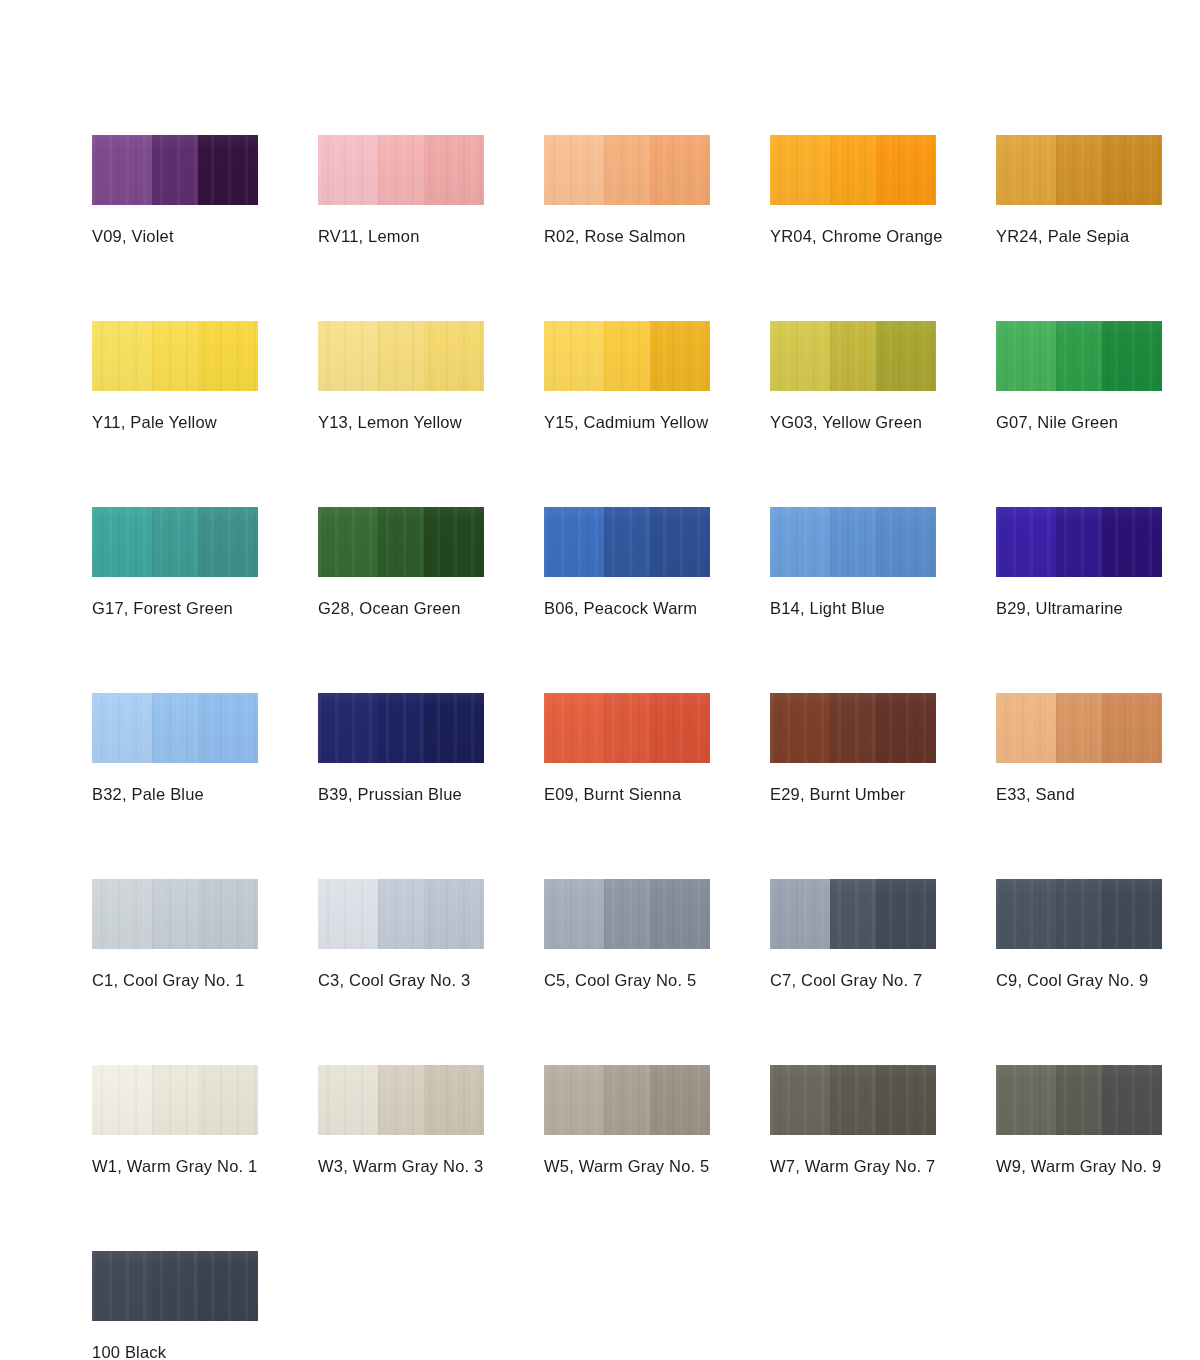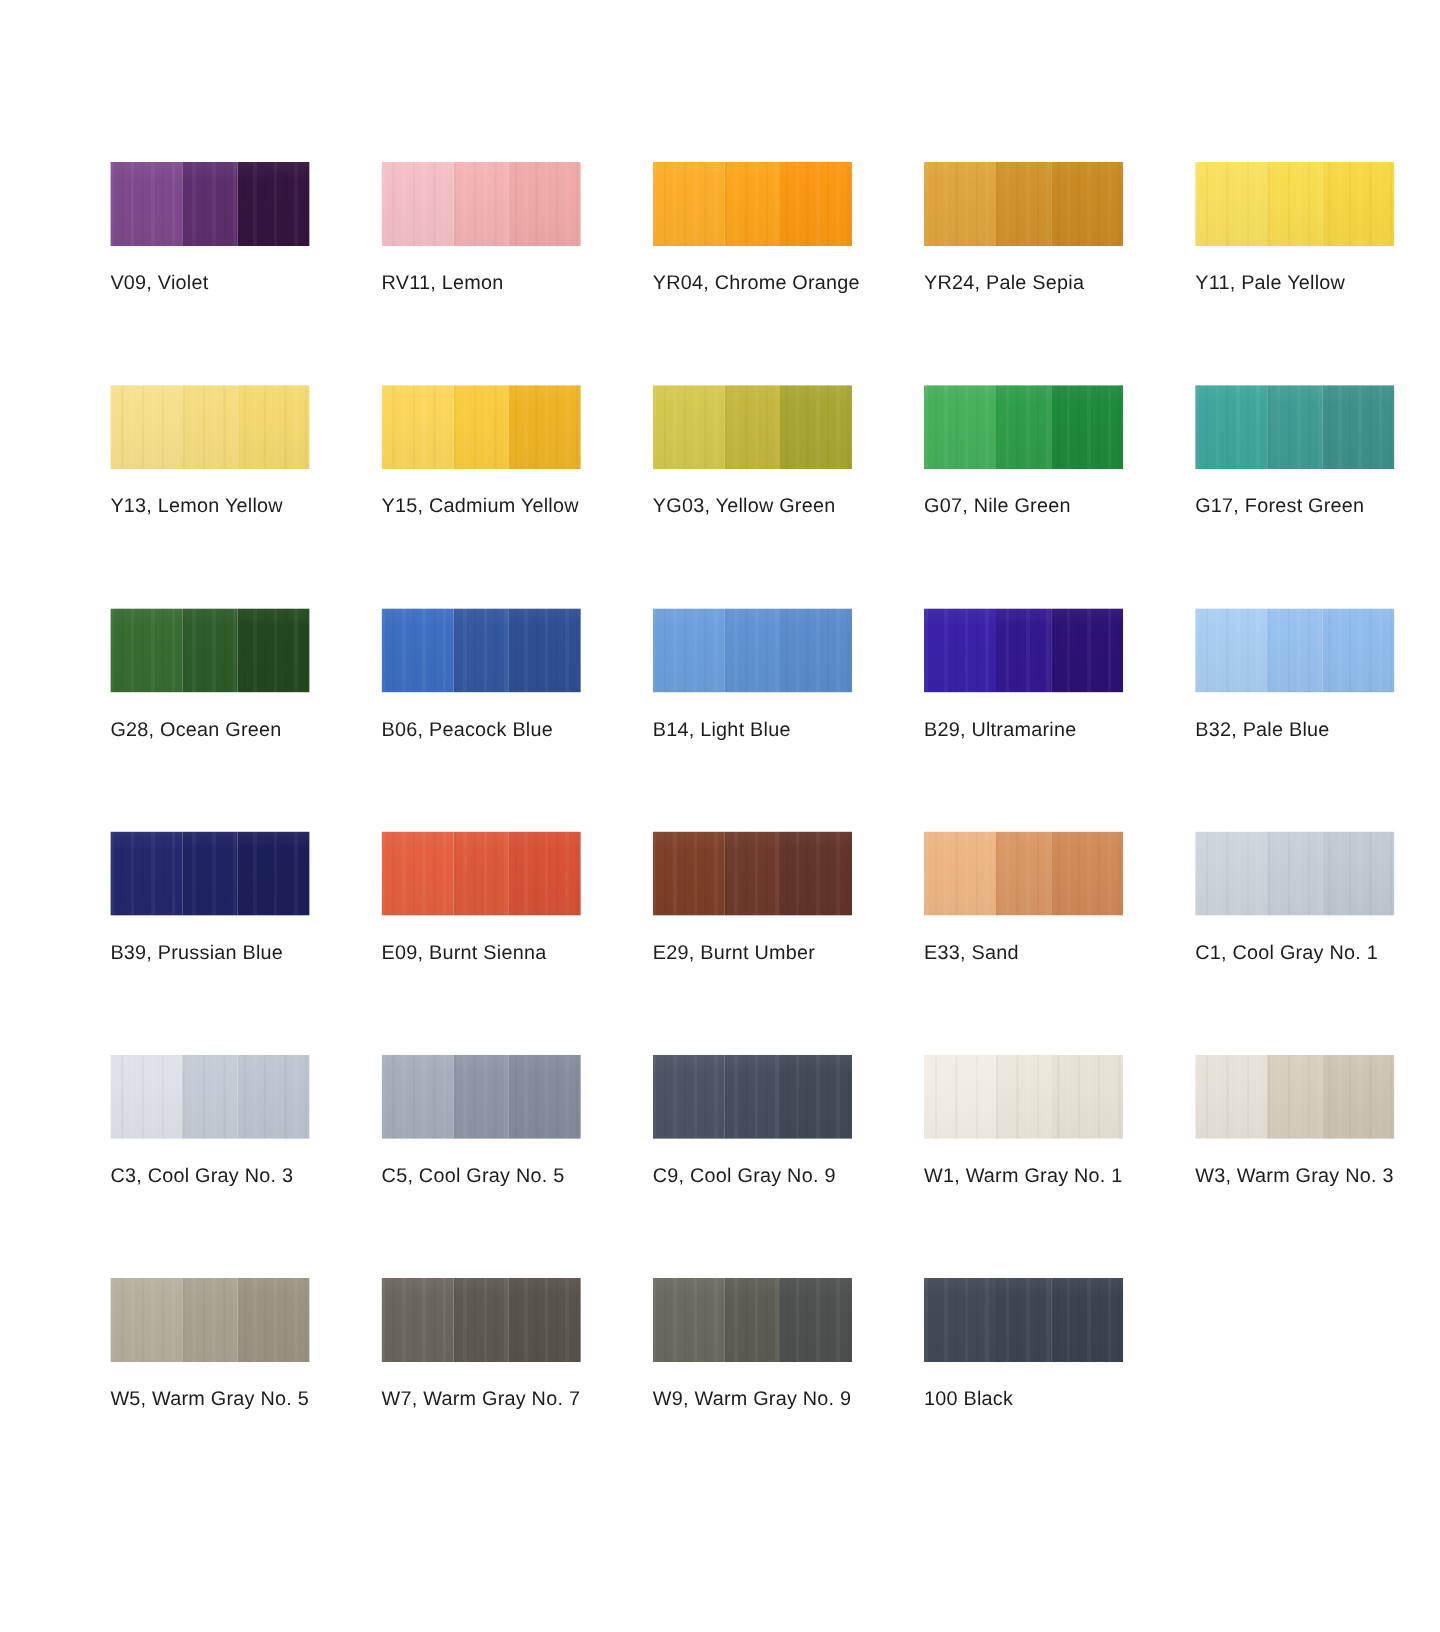--- a/index.html
+++ b/index.html
@@ -115,20 +115,28 @@
       <div class="swatch-cell">
         <div class="swatch-chip">
           <div class="band band-1" style="background-color: rgb(244, 191, 196);"></div>
           <div class="band band-2" style="background-color: rgb(243, 178, 180);"></div>
           <div class="band band-3" style="background-color: rgb(239, 169, 168);"></div>
         </div>
         <div class="swatch-label">RV11, Lemon</div>
       </div>
       <div class="swatch-cell">
         <div class="swatch-chip">
+          <div class="band band-1" style="background-color: rgb(247, 192, 146);"></div>
+          <div class="band band-2" style="background-color: rgb(245, 177, 127);"></div>
+          <div class="band band-3" style="background-color: rgb(242, 167, 113);"></div>
+        </div>
+        <div class="swatch-label">R02, Rose Salmon</div>
+      </div>
+      <div class="swatch-cell">
+        <div class="swatch-chip">
           <div class="band band-1" style="background-color: rgb(251, 174, 41);"></div>
           <div class="band band-2" style="background-color: rgb(251, 165, 28);"></div>
           <div class="band band-3" style="background-color: rgb(250, 152, 18);"></div>
         </div>
         <div class="swatch-label">YR04, Chrome Orange</div>
       </div>
       <div class="swatch-cell">
         <div class="swatch-chip">
           <div class="band band-1" style="background-color: rgb(223, 165, 61);"></div>
           <div class="band band-2" style="background-color: rgb(208, 146, 44);"></div>
@@ -191,21 +199,21 @@
           <div class="band band-3" style="background-color: rgb(35, 72, 31);"></div>
         </div>
         <div class="swatch-label">G28, Ocean Green</div>
       </div>
       <div class="swatch-cell">
         <div class="swatch-chip">
           <div class="band band-1" style="background-color: rgb(61, 111, 192);"></div>
           <div class="band band-2" style="background-color: rgb(51, 88, 159);"></div>
           <div class="band band-3" style="background-color: rgb(46, 79, 147);"></div>
         </div>
-        <div class="swatch-label">B06, Peacock Blue</div>
+        <div class="swatch-label">B06, Peacock Warm</div>
       </div>
       <div class="swatch-cell">
         <div class="swatch-chip">
           <div class="band band-1" style="background-color: rgb(108, 159, 219);"></div>
           <div class="band band-2" style="background-color: rgb(96, 147, 210);"></div>
           <div class="band band-3" style="background-color: rgb(91, 140, 203);"></div>
         </div>
         <div class="swatch-label">B14, Light Blue</div>
       </div>
       <div class="swatch-cell">
@@ -275,20 +283,28 @@
       <div class="swatch-cell">
         <div class="swatch-chip">
           <div class="band band-1" style="background-color: rgb(166, 174, 187);"></div>
           <div class="band band-2" style="background-color: rgb(143, 151, 166);"></div>
           <div class="band band-3" style="background-color: rgb(132, 141, 156);"></div>
         </div>
         <div class="swatch-label">C5, Cool Gray No. 5</div>
       </div>
       <div class="swatch-cell">
         <div class="swatch-chip">
+          <div class="band band-1" style="background-color: rgb(154, 164, 176);"></div>
+          <div class="band band-2" style="background-color: rgb(78, 87, 101);"></div>
+          <div class="band band-3" style="background-color: rgb(67, 76, 89);"></div>
+        </div>
+        <div class="swatch-label">C7, Cool Gray No. 7</div>
+      </div>
+      <div class="swatch-cell">
+        <div class="swatch-chip">
           <div class="band band-1" style="background-color: rgb(75, 85, 99);"></div>
           <div class="band band-2" style="background-color: rgb(70, 80, 94);"></div>
           <div class="band band-3" style="background-color: rgb(65, 75, 88);"></div>
         </div>
         <div class="swatch-label">C9, Cool Gray No. 9</div>
       </div>
       <div class="swatch-cell">
         <div class="swatch-chip">
           <div class="band band-1" style="background-color: rgb(241, 238, 227);"></div>
           <div class="band band-2" style="background-color: rgb(235, 231, 218);"></div>

